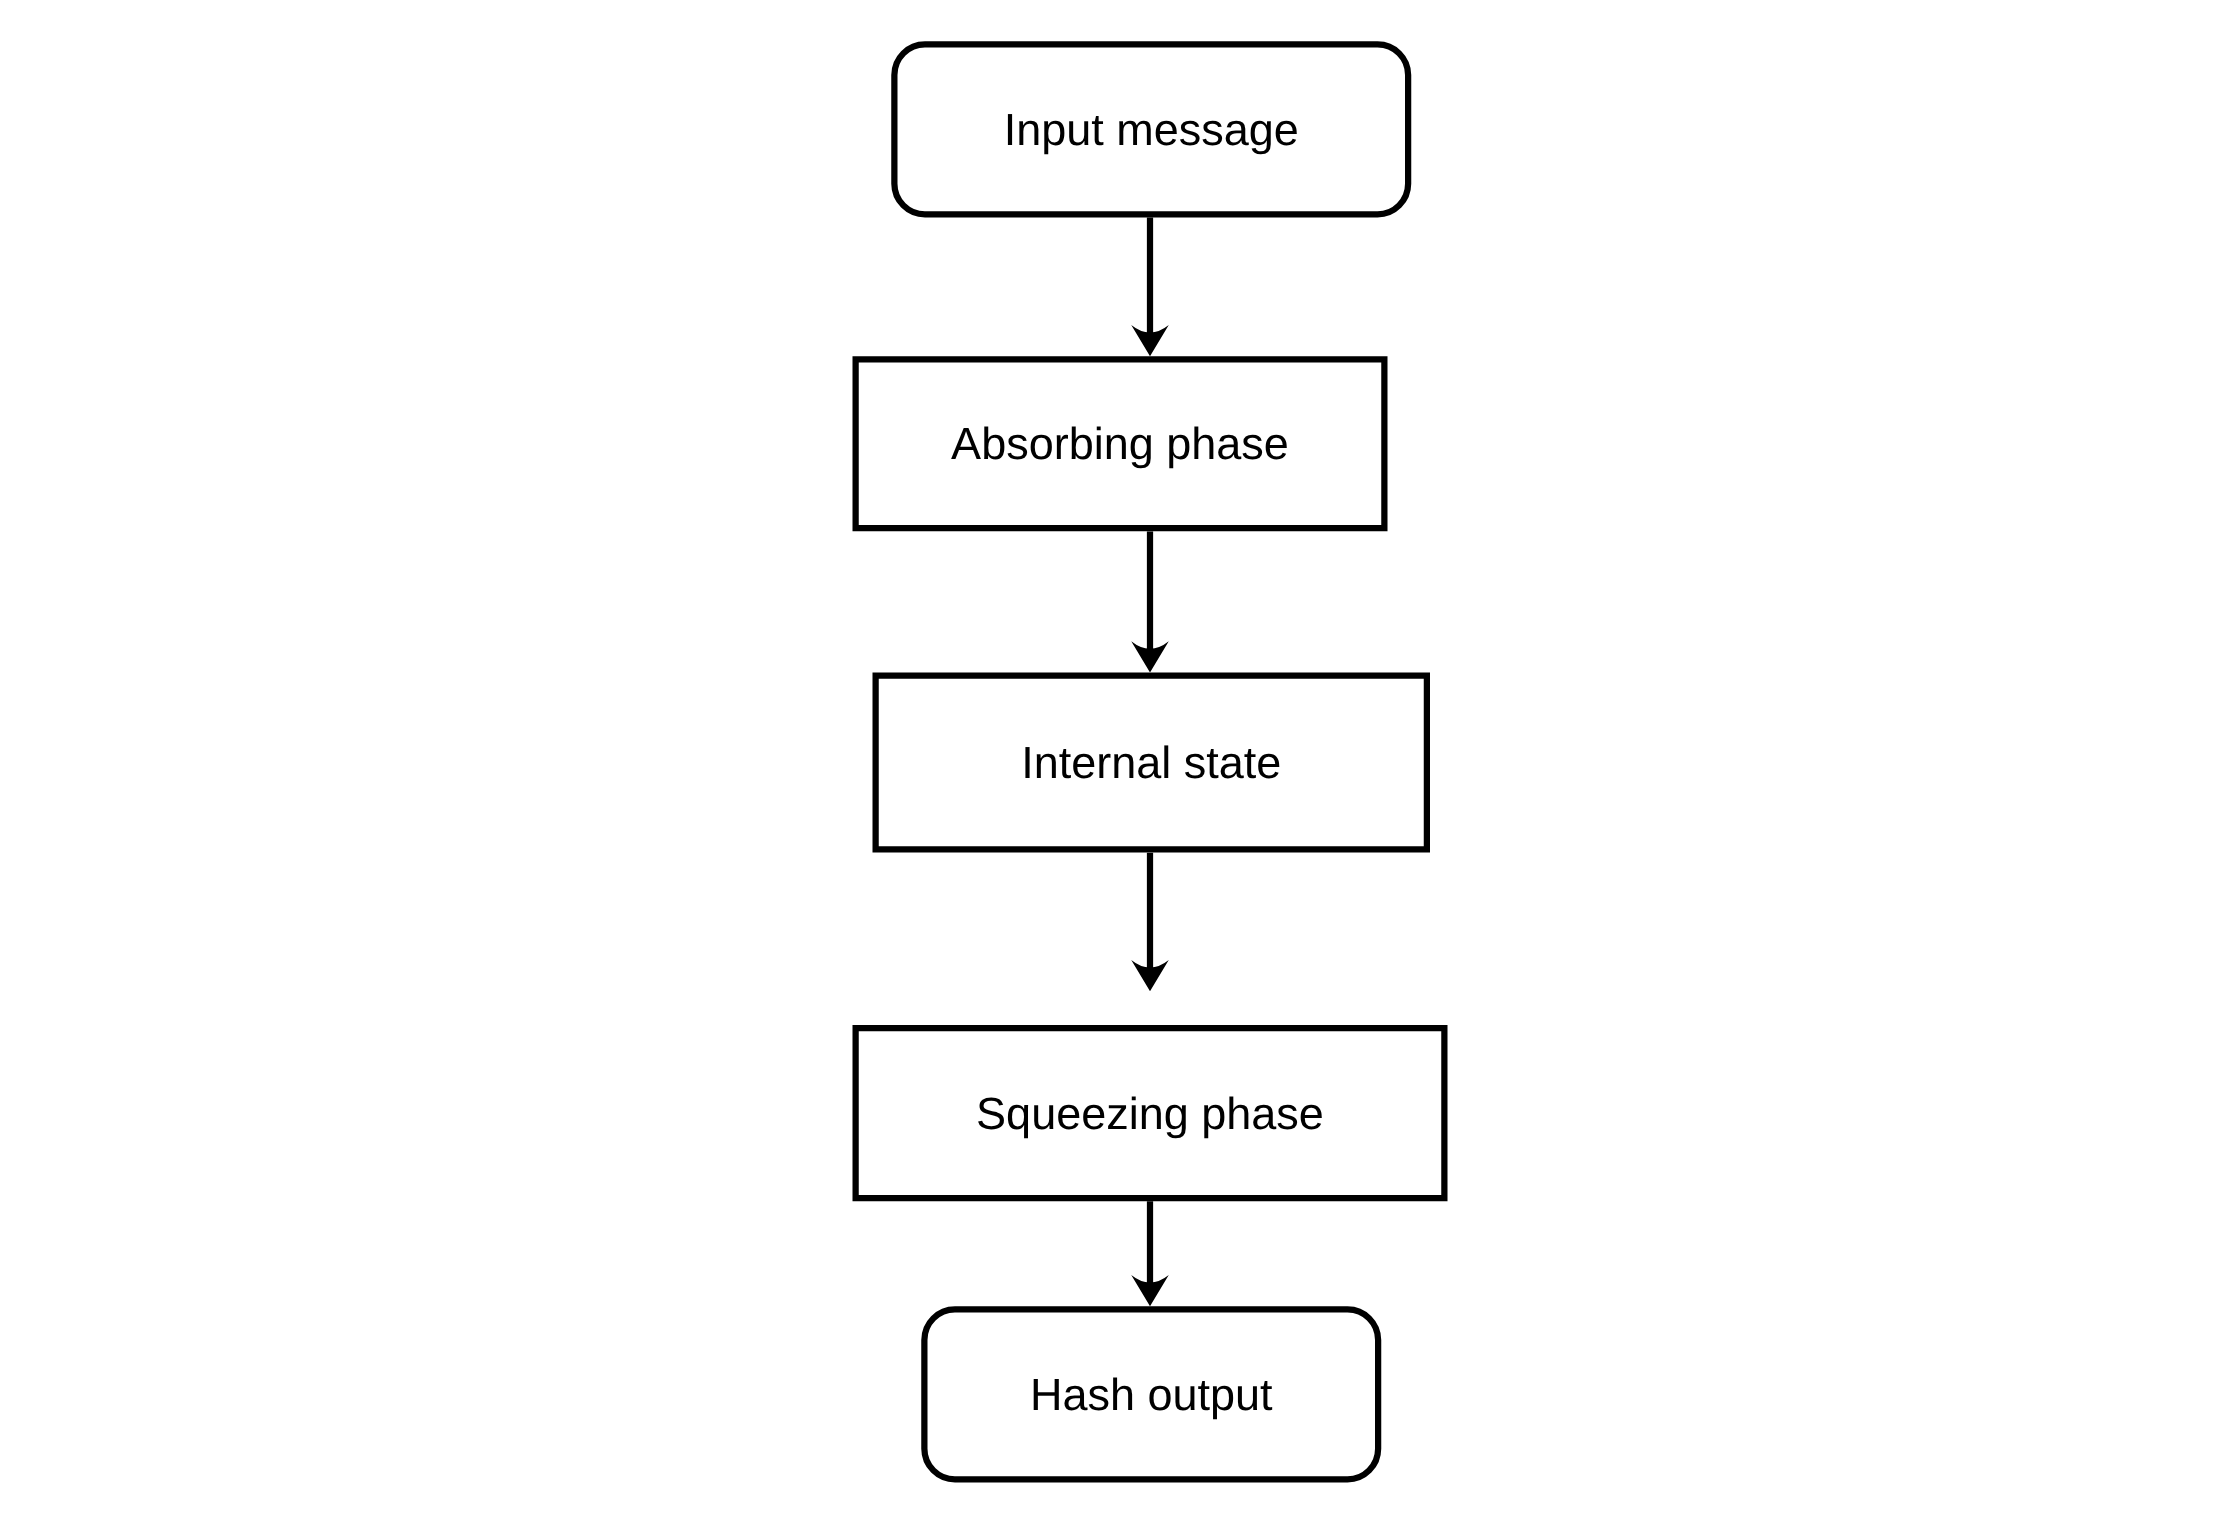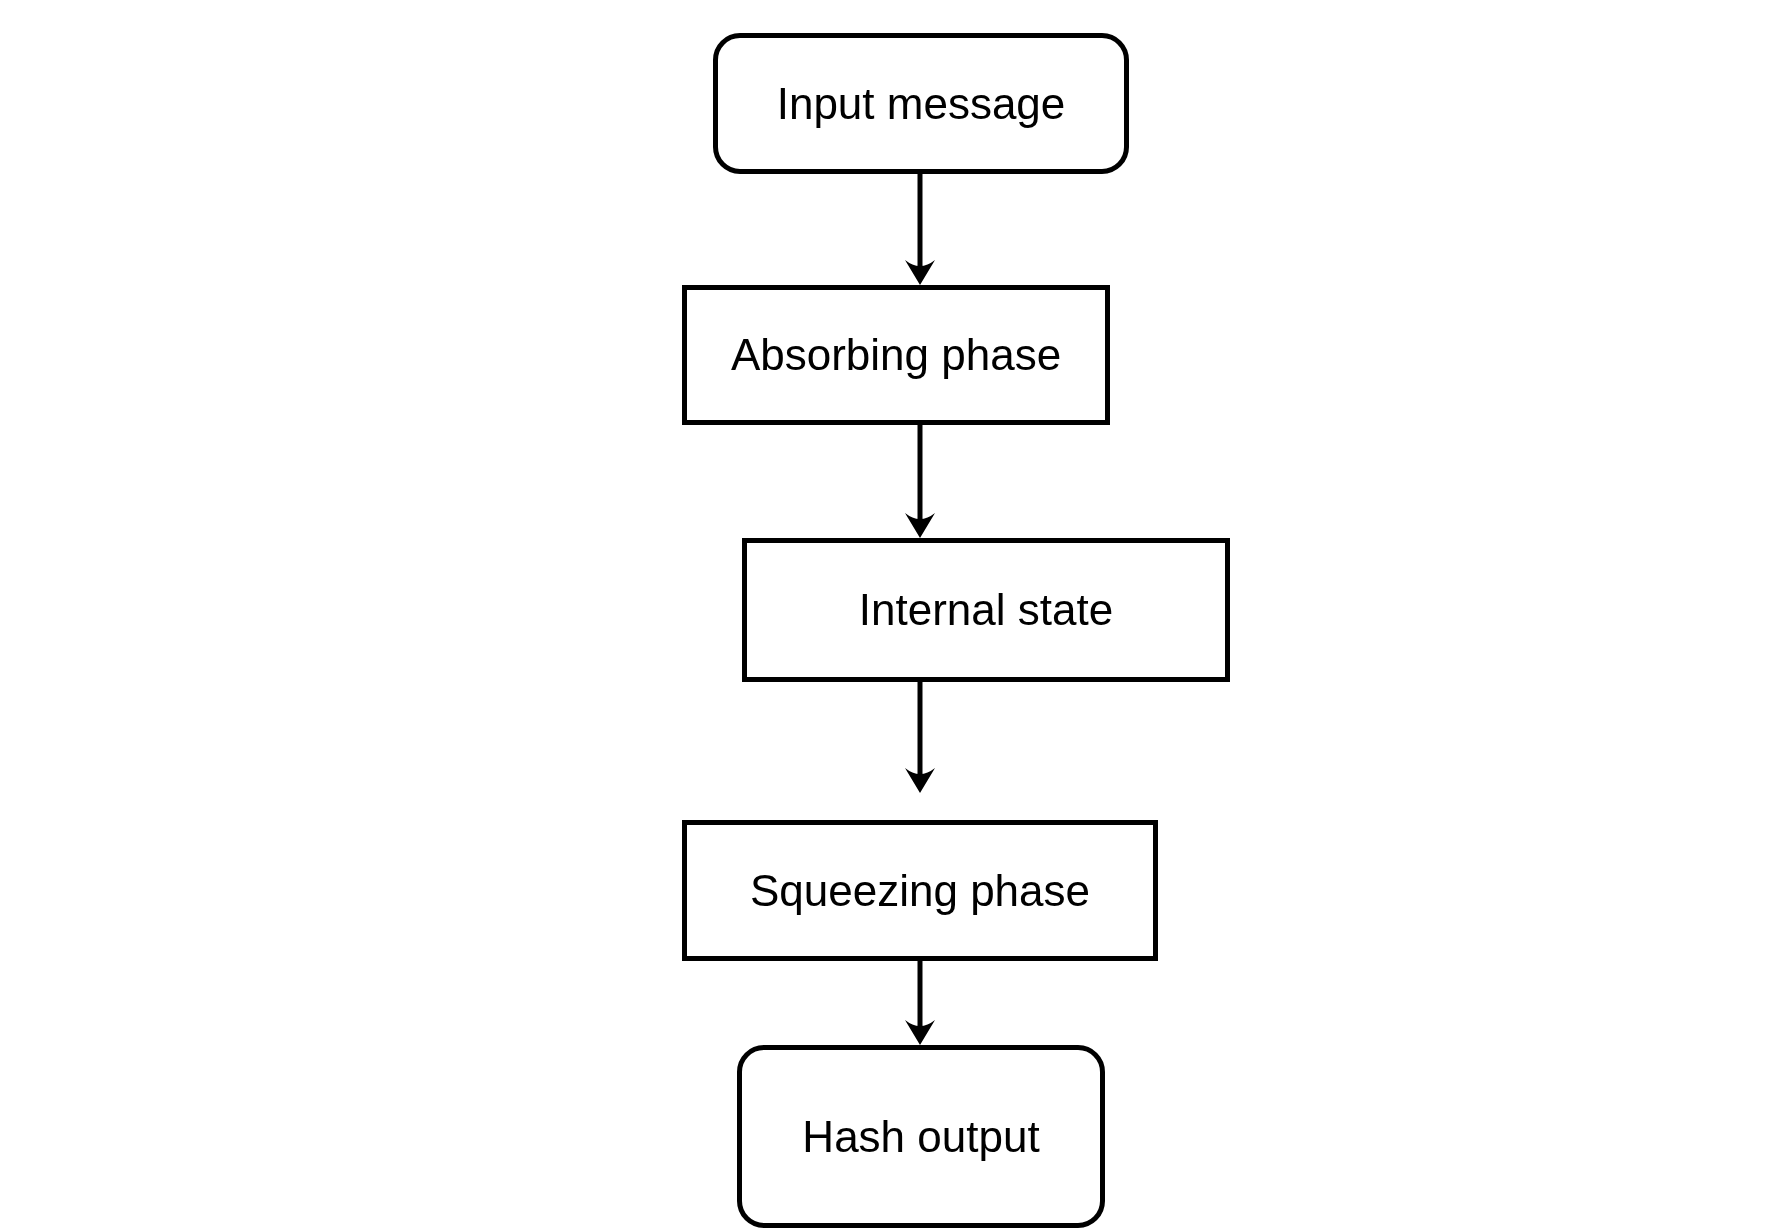--- a/index.html
+++ b/index.html
@@ -16,32 +16,32 @@
     font-family: "Liberation Sans", "DejaVu Sans", sans-serif;
   }
   .node {
     position: absolute;
     box-sizing: border-box;
     border: 5px solid #000000;
     background: #ffffff;
     display: flex;
     align-items: center;
     justify-content: center;
-    font-size: 44px;
+    font-size: 36px;
     color: #000000;
     white-space: nowrap;
     z-index: 2;
   }
   .node.rounded { border-radius: 27px; }
   .node-label { display: inline-block; }
   #node-input-message   { left: 713px; top:   33px; width: 416px; height: 141px; }
   #node-absorbing-phase { left: 682px; top:  285px; width: 428px; height: 140px; }
-  #node-internal-state  { left: 698px; top:  538px; width: 488px; height: 144px; margin-left: 44px; }
+  #node-internal-state  { left: 698px; top:  538px; width: 446px; height: 144px; }
   #node-squeezing-phase { left: 682px; top:  793px; width: 476px; height: 141px; margin-top: 27px; }
-  #node-hash-output     { left: 737px; top: 1045px; width: 368px; height: 183px; }
+  #node-hash-output     { left: 737px; top: 1045px; width: 368px; height: 141px; }
   .edges-layer {
     position: absolute;
     left: 0; top: 0;
     width: 1780px;
     height: 1228px;
     z-index: 1;
     pointer-events: none;
   }
   .edge-line { stroke: #000000; stroke-width: 5; }
   .edge-head { fill: #000000; stroke: none; }

